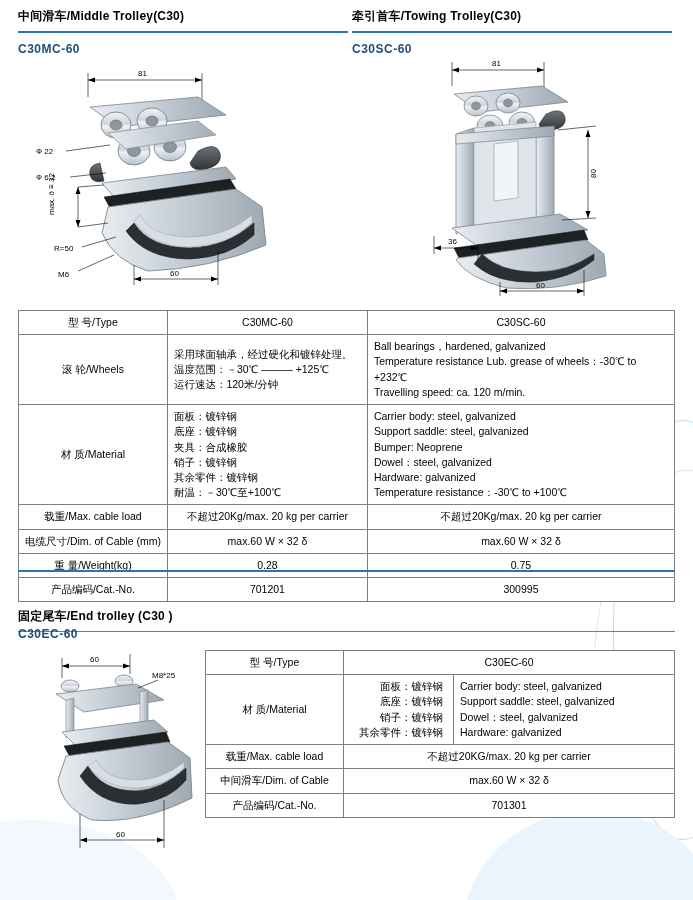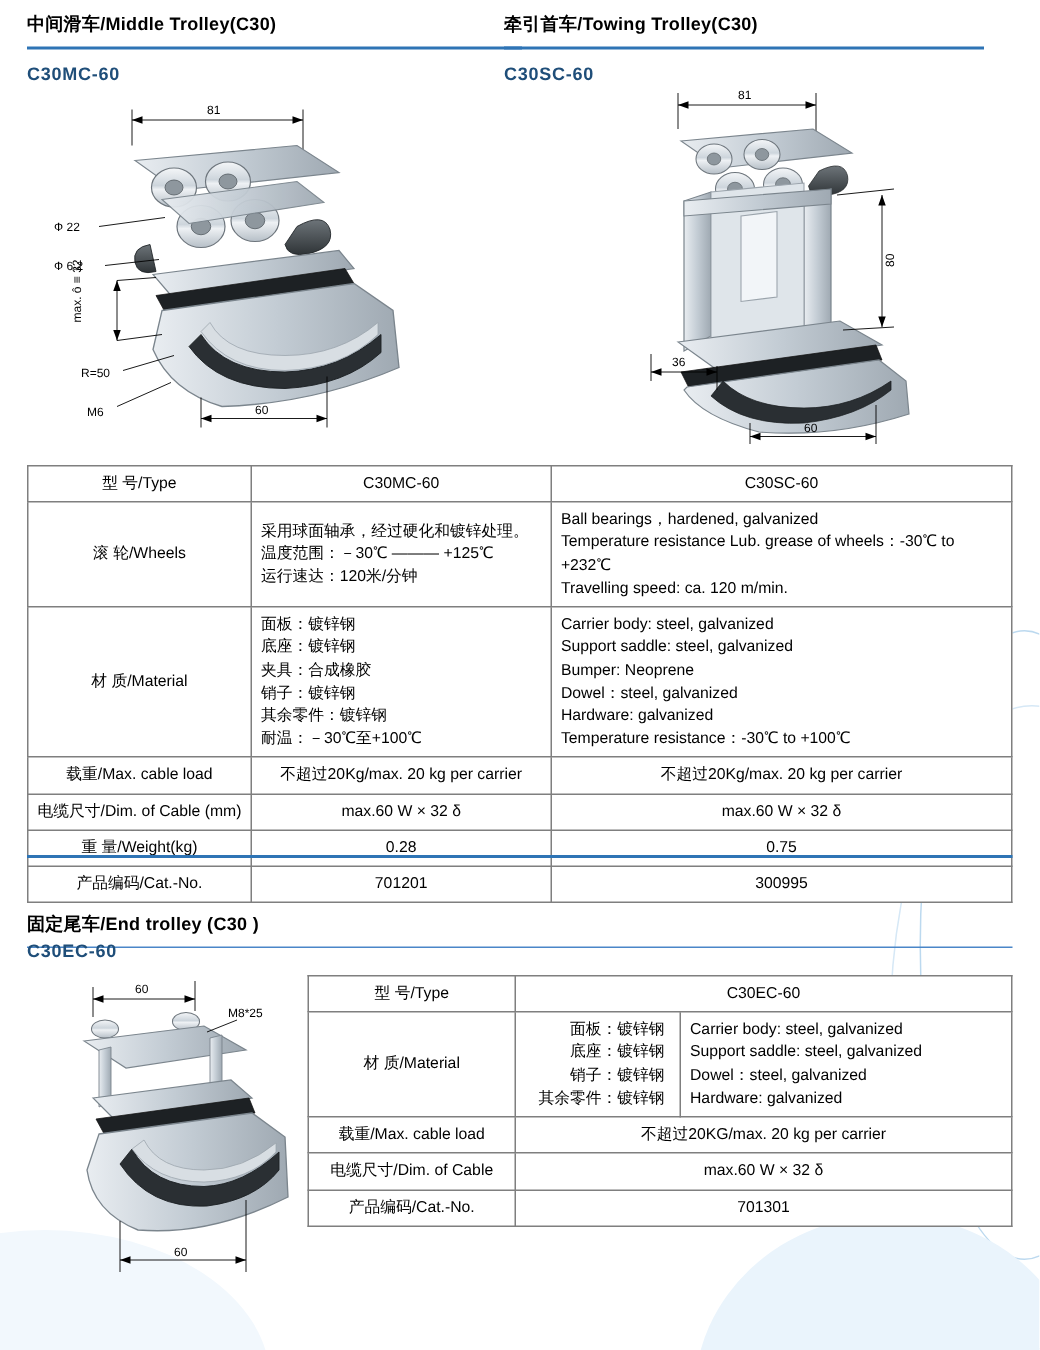--- a/index.html
+++ b/index.html
@@ -41,21 +41,21 @@
     font-weight: bold;
     letter-spacing: .5px;
   }
   .rule {
     height: 2px;
     background: #2e74b5;
     width: 100%;
   }
   .rule.thin { height: 1px; background:#4a86c8; }
   .colA { position: absolute; left: 18px; top: 8px; width: 330px; }
-  .colB { position: absolute; left: 336px; top: 8px; width: 320px; }
+  .colB { position: absolute; left: 352px; top: 8px; width: 320px; }
 
   
   .draw { position: relative; }
 
   
   table.spec {
     border-collapse: collapse;
     width: 100%;
     font-size: 10.5px;
     background: #fff;
@@ -411,21 +411,21 @@
           <td style="white-space:pre-line">Carrier body: steel, galvanized
 Support saddle: steel, galvanized
 Dowel：steel, galvanized
 Hardware: galvanized</td>
         </tr>
         <tr>
           <td class="label">载重/Max. cable load</td>
           <td class="ctr" colspan="2">不超过20KG/max. 20 kg per carrier</td>
         </tr>
         <tr>
-          <td class="label">电缆尺寸/Dim. of Cable</td>
+          <td class="label">中间滑车/Dim. of Cable</td>
           <td class="ctr" colspan="2">max.60 W × 32  δ</td>
         </tr>
         <tr>
           <td class="label">产品编码/Cat.-No.</td>
           <td class="ctr" colspan="2">701301</td>
         </tr>
       </tbody>
     </table>
   </div>
 

